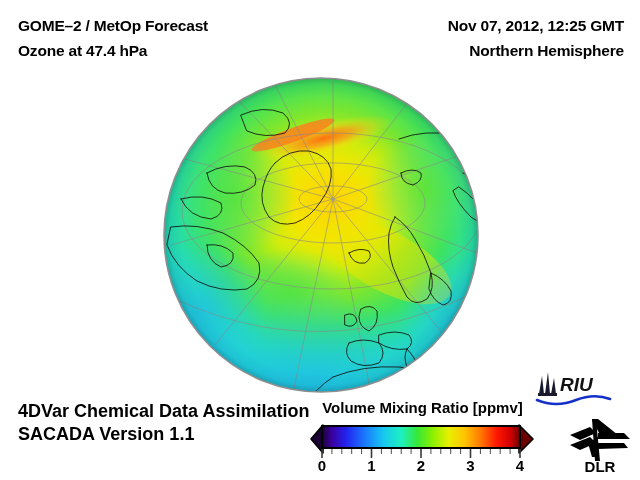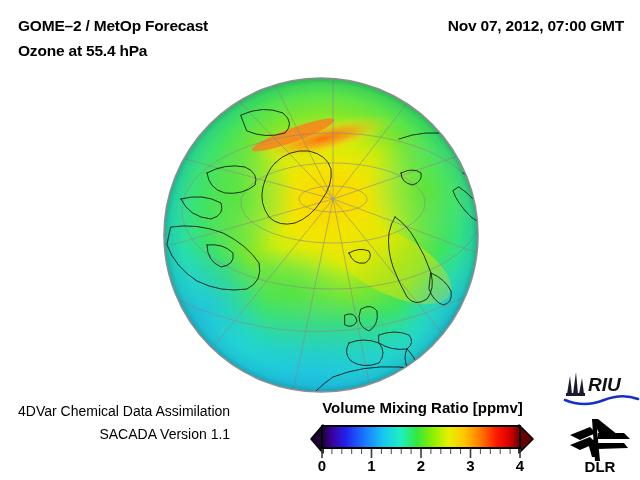--- a/index.html
+++ b/index.html
@@ -56,25 +56,24 @@
   }
   .globe-svg { display: block; }
 
   
   .footer-left {
     position: absolute;
     left: 18px;
     top: 400px;
   }
   .footer-line {
-    font-size: 14px;
-    font-weight: normal;
+    font-size: 18px;
+    font-weight: bold;
     line-height: 22.5px;
     white-space: nowrap;
-    text-align: right;
   }
 
   
   .cbar-block {
     position: absolute;
     left: 305px;
     top: 400px;
     width: 235px;
   }
   .cbar-title {
@@ -85,45 +84,46 @@
     white-space: nowrap;
   }
   .cbar-svg {
     display: block;
     margin-top: 4px;
   }
 
   
   .logo-riu {
     position: absolute;
-    left: 560px;
+    left: 532px;
     top: 370px;
     width: 80px;
     height: 38px;
   }
   .logo-dlr {
     position: absolute;
     left: 566px;
     top: 413px;
     width: 68px;
     height: 62px;
   }
 </style>
 </head>
 <body>
 
 <div class="page">
 
   <div class="hdr-left">
     <div class="hdr-line">GOME–2 / MetOp Forecast</div>
-    <div class="hdr-line">Ozone at 55.4 hPa</div>
+    <div class="hdr-line">Ozone at 47.4 hPa</div>
   </div>
 
   <div class="hdr-right">
-    <div class="hdr-line">Nov 07, 2012, 07:00 GMT</div>
+    <div class="hdr-line">Nov 07, 2012, 12:25 GMT</div>
+    <div class="hdr-line">Northern Hemisphere</div>
   </div>
 
   <div class="globe-wrap">
     <svg class="globe-svg" width="316" height="316" viewBox="0 0 316 316">
       <defs>
         <clipPath id="globeClip">
           <circle cx="158" cy="158" r="157"></circle>
         </clipPath>
 
         <radialGradient id="ozoneBase" cx="52%" cy="40%" r="78%">

